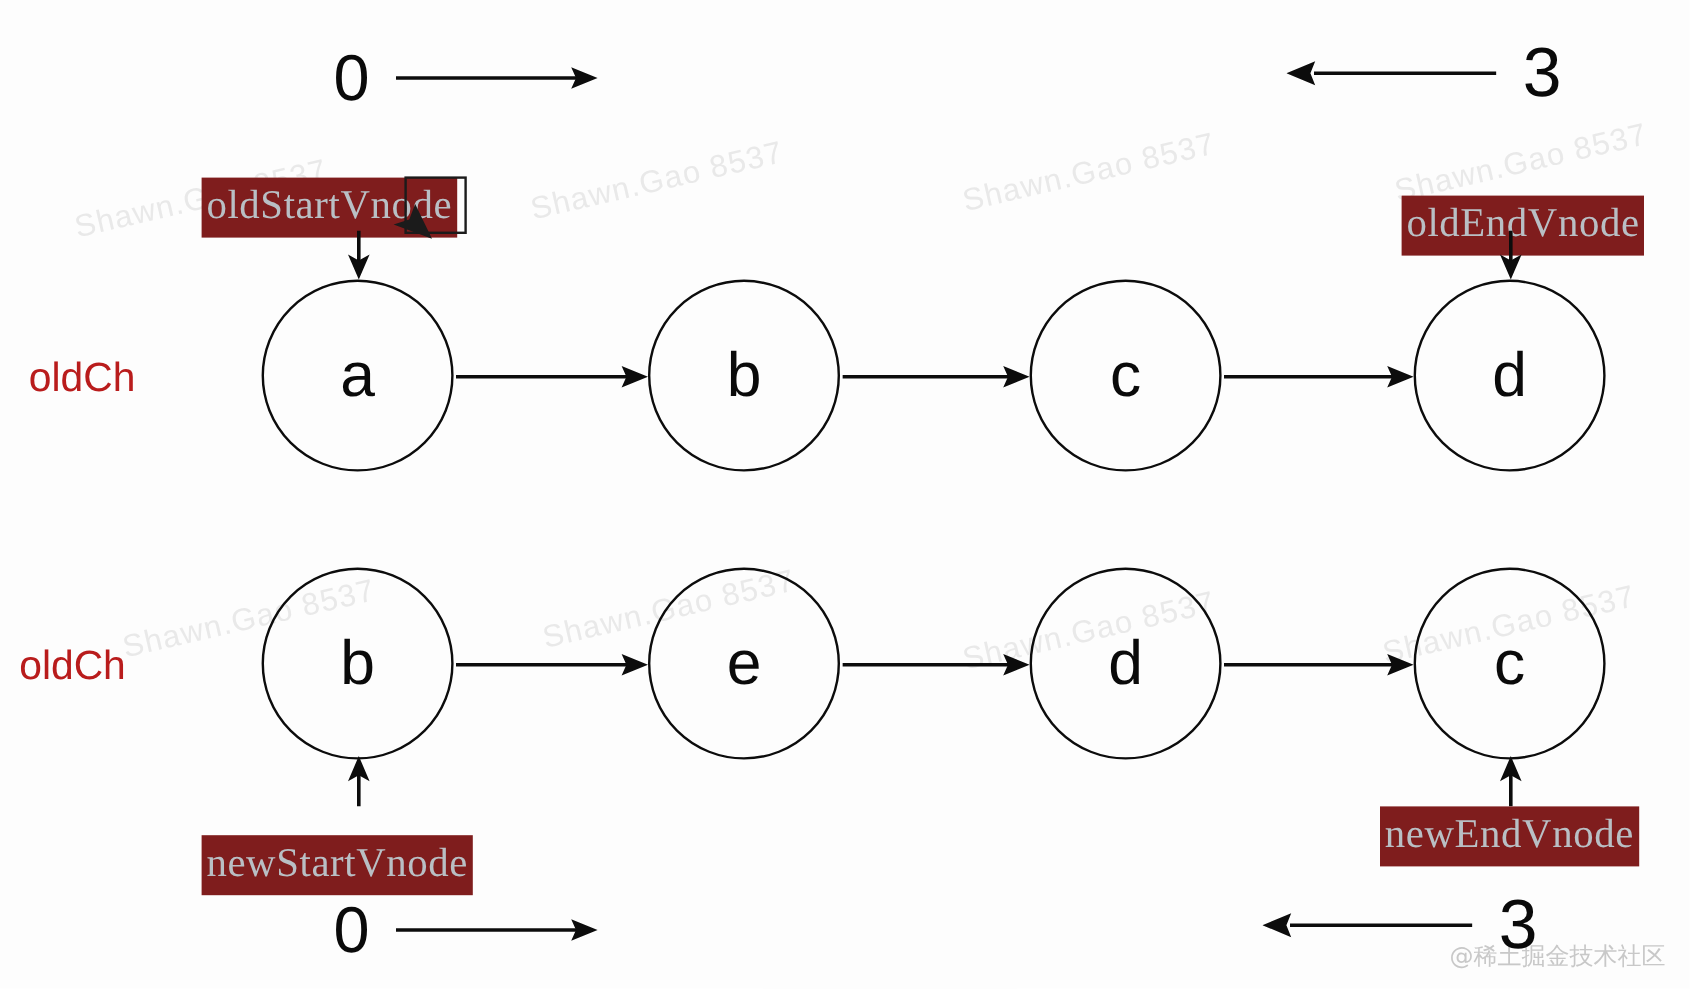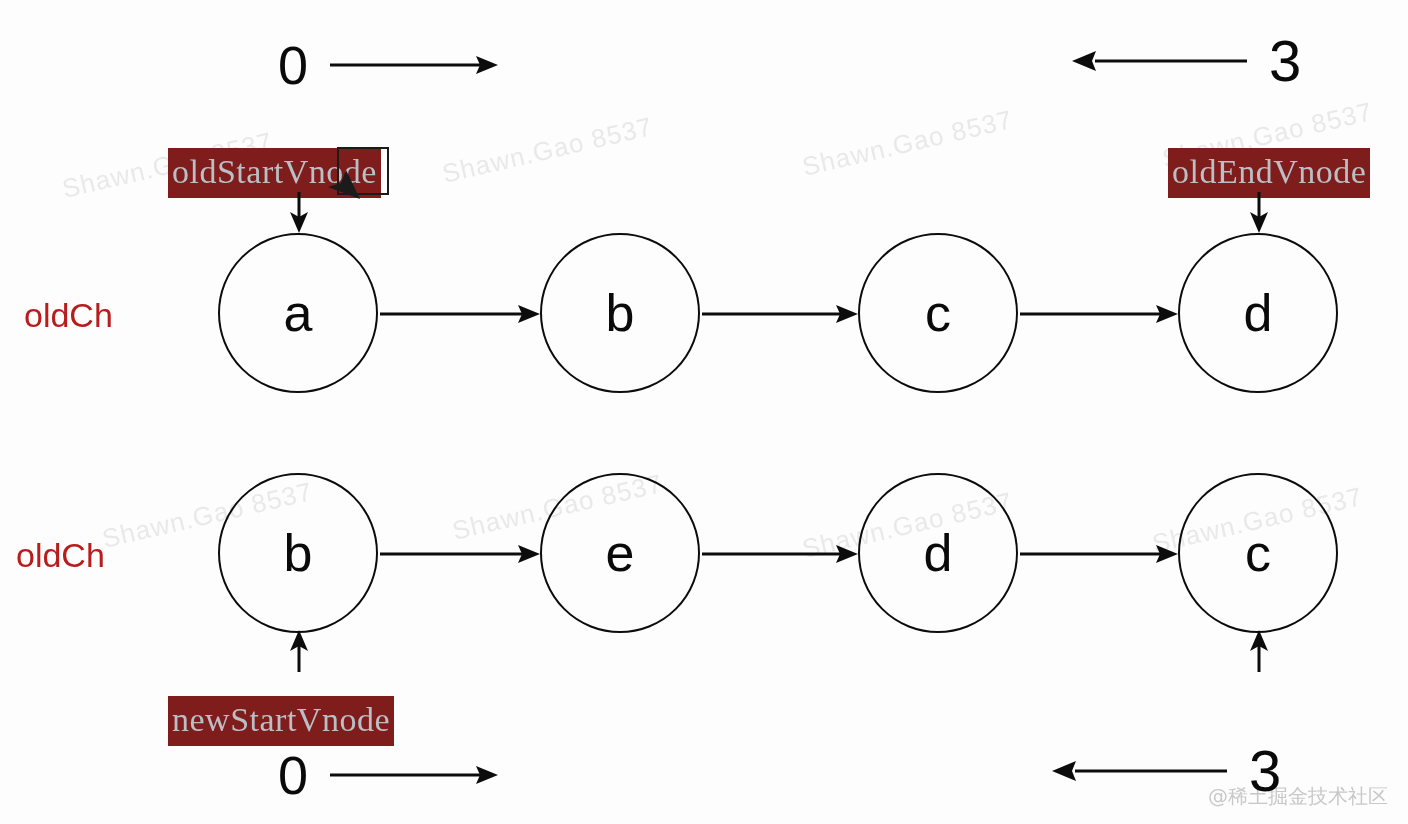--- a/index.html
+++ b/index.html
@@ -139,21 +139,21 @@
   </div>
 
   <div class="chip" style="left:168px; top:148px;">oldStartVnode</div>
   <div class="stem" style="left:288px; top:192px;">
     <svg width="22" height="42" viewBox="0 0 22 42">
       <line x1="11" y1="0" x2="11" y2="27" stroke="#0c0c0c" stroke-width="3"></line>
       <polygon points="11,41 2,20 11,25 20,20" fill="#0c0c0c"></polygon>
     </svg>
   </div>
 
-  <div class="chip" style="left:1168px; top:148px;">oldEndVnode</div>
+  <div class="chip" style="left:1168px; top:163px;">oldEndVnode</div>
   <div class="stem" style="left:1248px; top:192px;">
     <svg width="22" height="42" viewBox="0 0 22 42">
       <line x1="11" y1="0" x2="11" y2="27" stroke="#0c0c0c" stroke-width="3"></line>
       <polygon points="11,41 2,20 11,25 20,20" fill="#0c0c0c"></polygon>
     </svg>
   </div>
 
   <div class="row-label" style="left:24px; top:296px;">oldCh</div>
 
   <div class="node" style="left:218px; top:233px;">a</div>
@@ -213,20 +213,21 @@
     </svg>
   </div>
   <div class="chip" style="left:168px; top:672px;margin-top:24px;">newStartVnode</div>
 
   <div class="stem" style="left:1248px; top:628px;">
     <svg width="22" height="44" viewBox="0 0 22 44">
       <line x1="11" y1="17" x2="11" y2="44" stroke="#0c0c0c" stroke-width="3"></line>
       <polygon points="11,2 2,23 11,18 20,23" fill="#0c0c0c"></polygon>
     </svg>
   </div>
+  <div class="chip" style="left:1150px; top:672px;">newEndVnode</div>
 
   <div class="index-group" style="left:278px; top:748px;">
     <span class="index-num">0</span>
     <span class="index-arrow" style="margin-left:22px;">
       <svg width="170" height="24" viewBox="0 0 170 24">
         <line x1="0" y1="12" x2="152" y2="12" stroke="#0c0c0c" stroke-width="3"></line>
         <polygon points="168,12 146,3 150,12 146,21" fill="#0c0c0c"></polygon>
       </svg>
     </span>
   </div>

